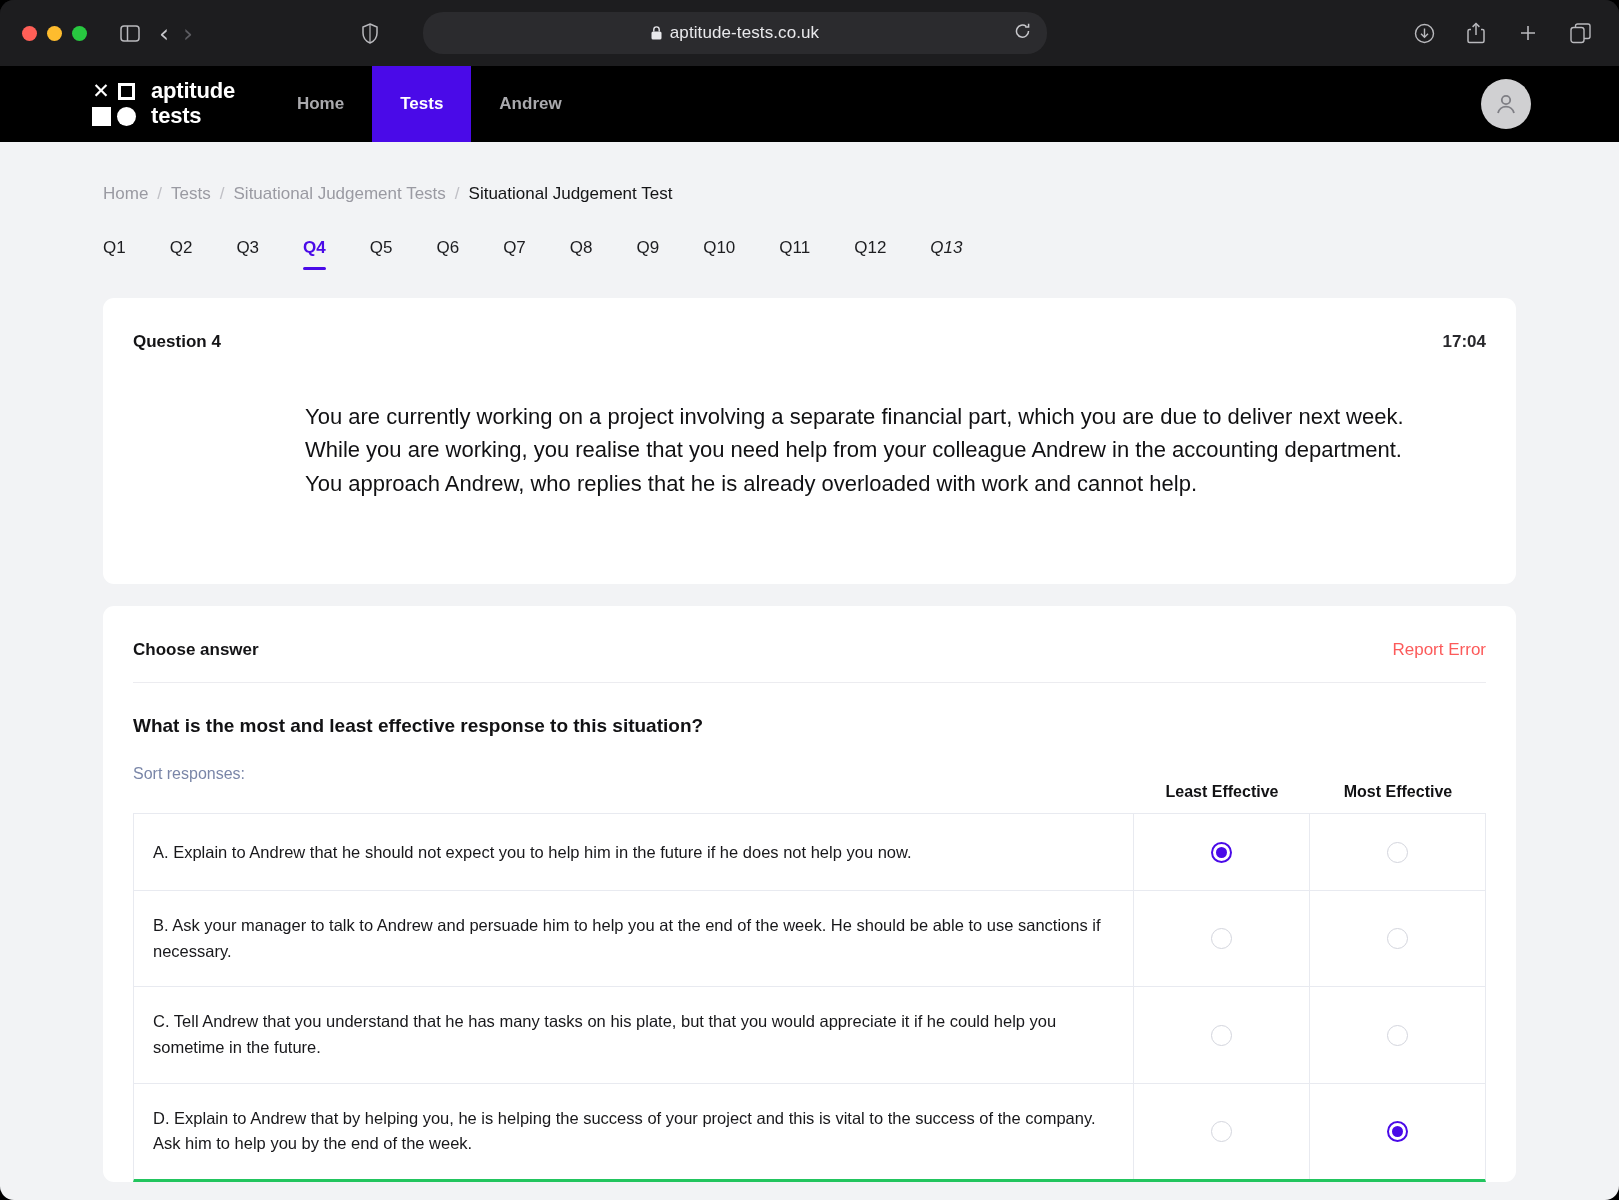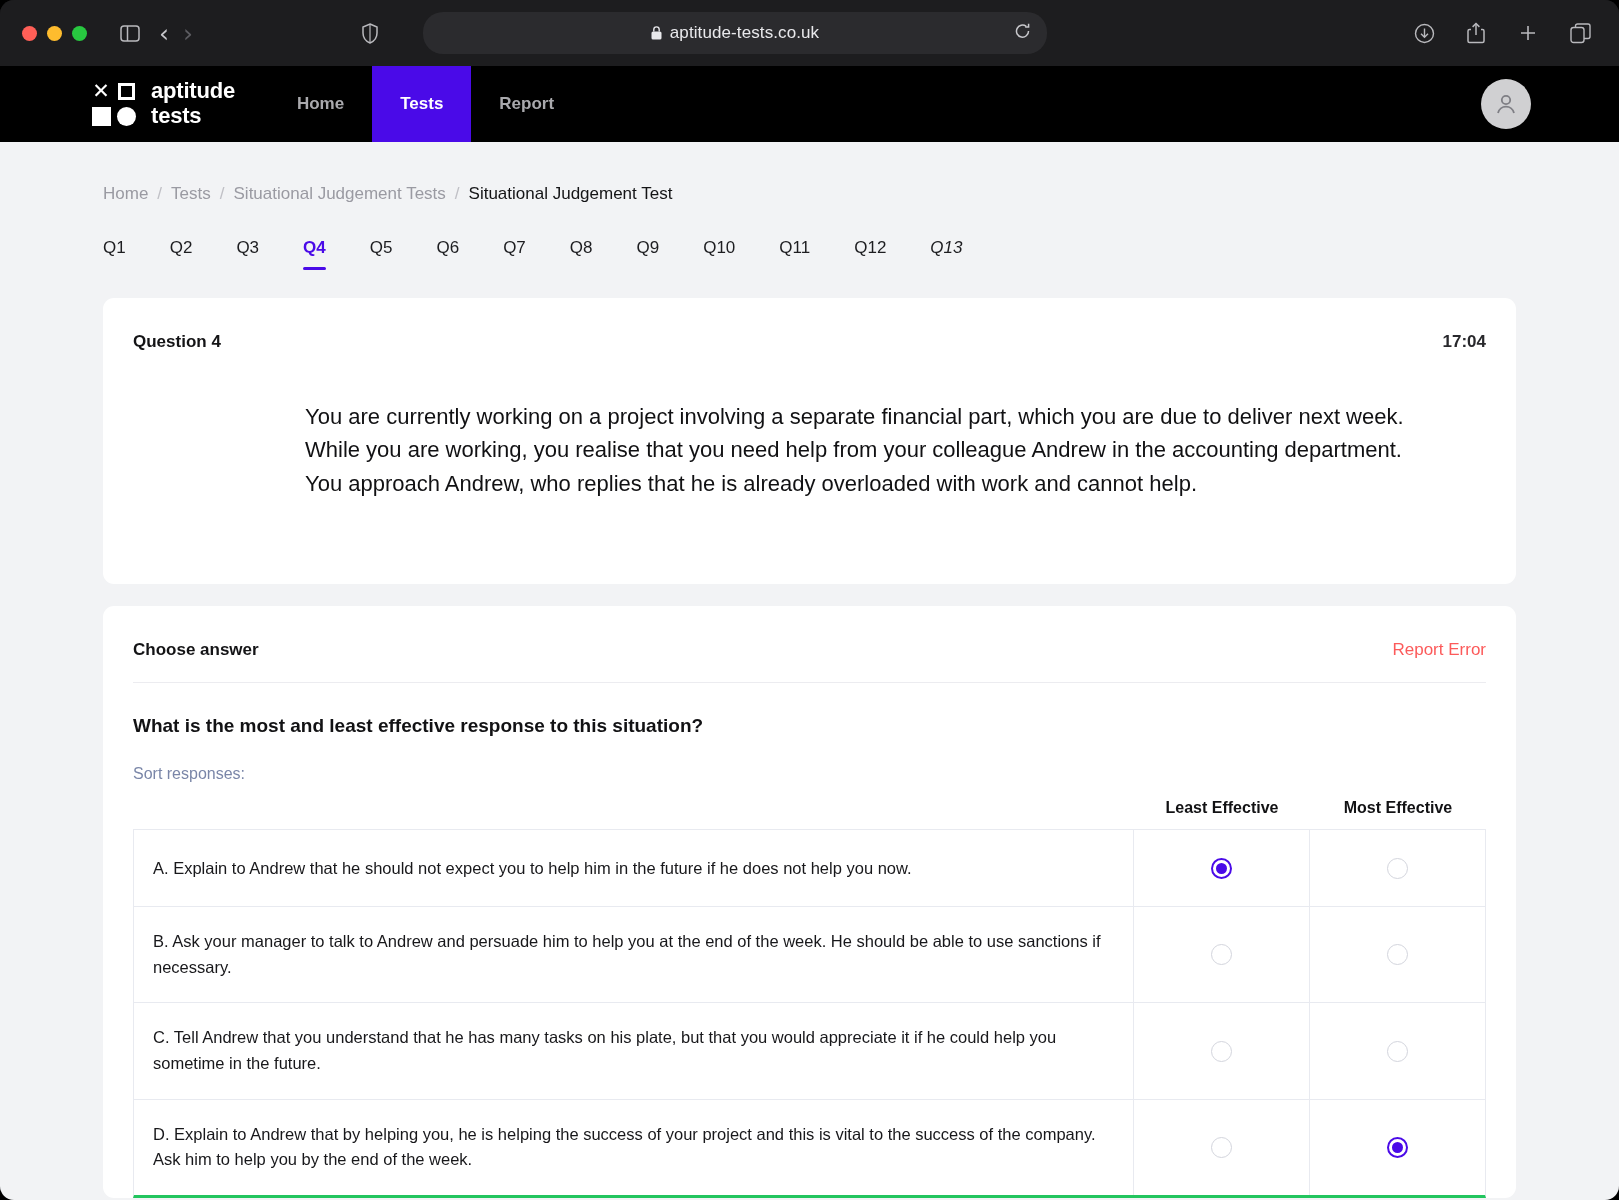--- a/index.html
+++ b/index.html
@@ -179,21 +179,21 @@
 
   .a-question {
     margin-top: 32px;
     font-size: 19px; font-weight: 700; color: #121214;
   }
   .sort-label {
     margin-top: 28px;
     font-size: 16px; color: #7a86a8;
   }
 
-  .resp-table { margin-top: 16px; width: 100%; }
+  .resp-table { margin-top: 0; width: 100%; }
   .rt-headrow {
     display: flex; align-items: flex-end;
     padding-bottom: 12px;
   }
   .rt-spacer { flex: 1 1 auto; }
   .rt-col-head {
     width: 176px; flex: none; text-align: center;
     font-size: 16px; font-weight: 700; color: #121214;
   }
   .rt-row {
@@ -315,21 +315,21 @@
       </div>
       <div class="brand-text">
         <div>aptitude</div>
         <div>tests</div>
       </div>
     </div>
 
     <div class="main-nav">
       <div class="nav-item">Home</div>
       <div class="nav-item active">Tests</div>
-      <div class="nav-item">Report</div>
+      <div class="nav-item">Andrew</div>
     </div>
 
     <div class="avatar">
       <svg width="26" height="26" viewBox="0 0 26 26" fill="none" stroke="#7e7e84" stroke-width="1.8">
         <circle cx="13" cy="9" r="4.2"></circle>
         <path d="M5 22 A8.2 8.2 0 0 1 21 22"></path>
       </svg>
     </div>
   </div>
 

